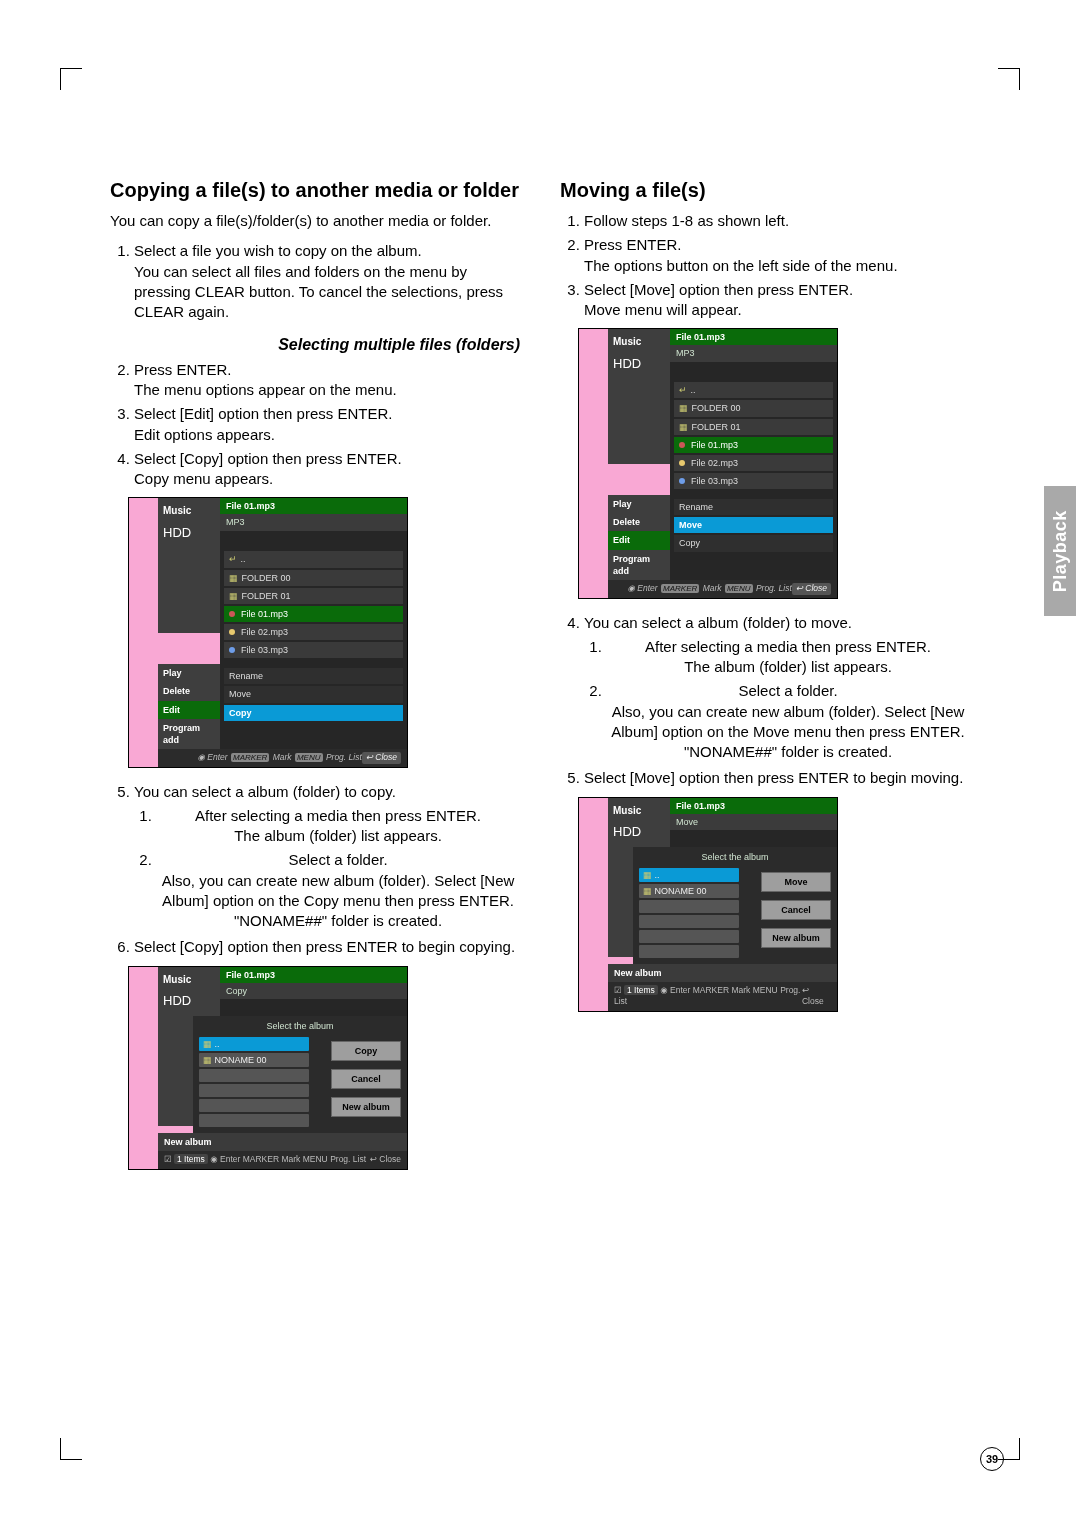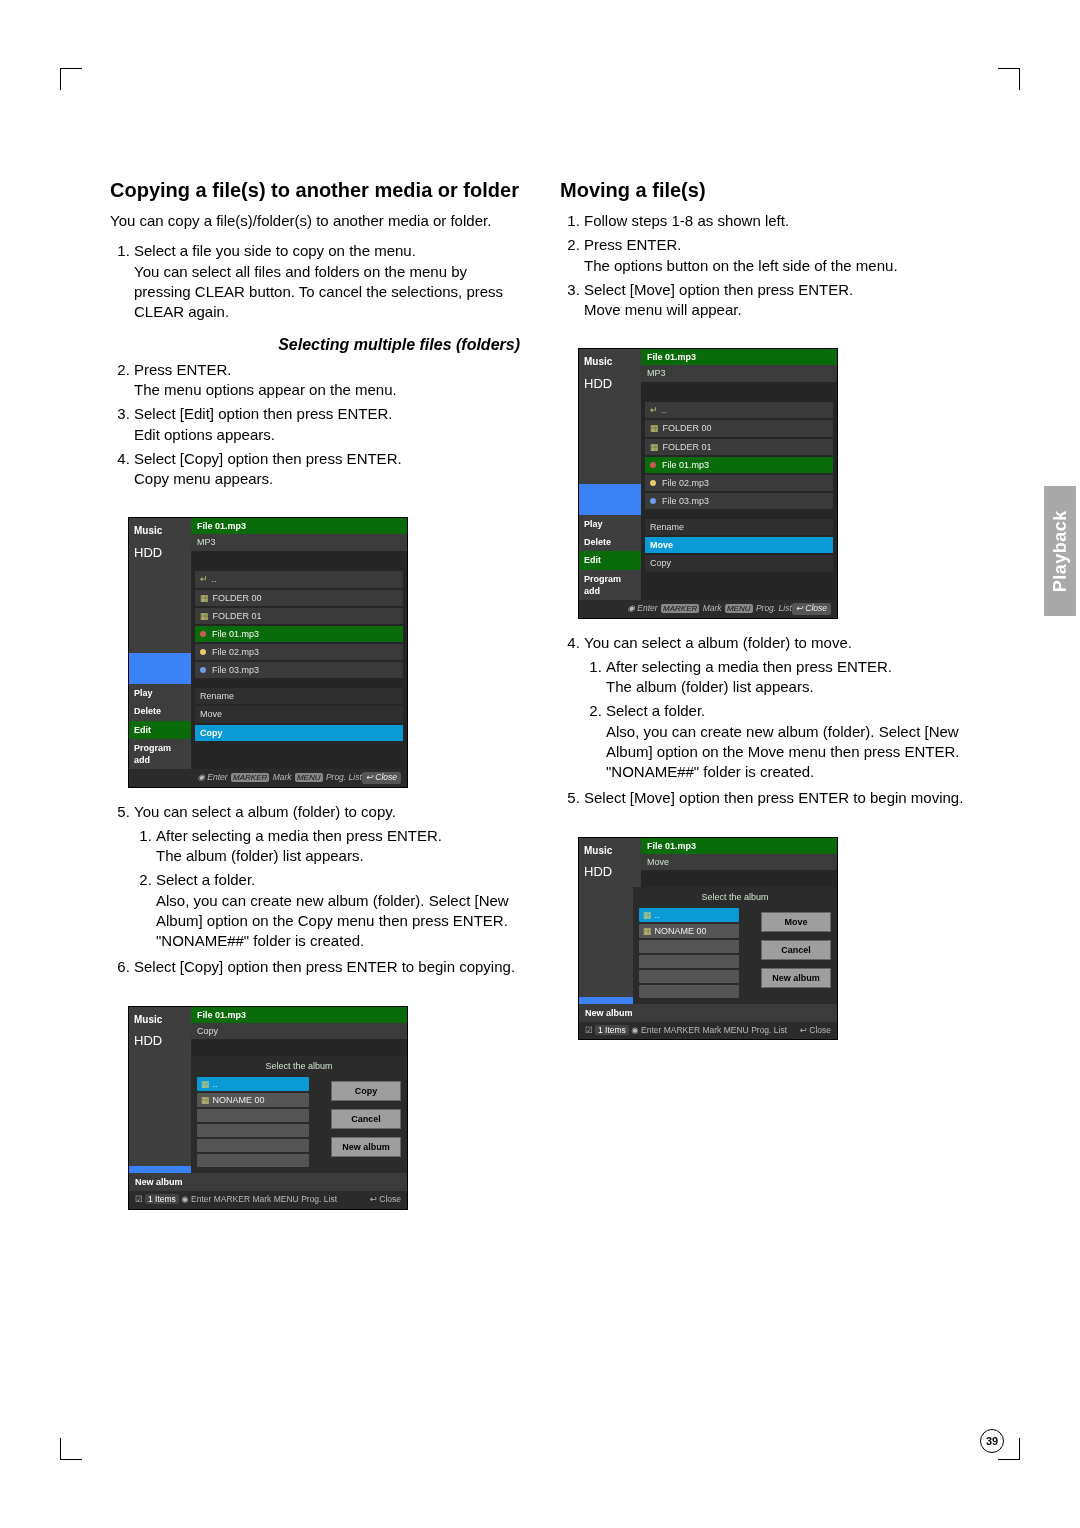--- a/index.html
+++ b/index.html
@@ -45,21 +45,21 @@
   }
   h3.italic {
     font-size: 16px;
     font-style: italic;
     font-weight: bold;
     margin: 12px 0 2px 0;
   }
   p { margin: 4px 0 10px 0; }
   ol { margin: 2px 0 6px 0; padding-left: 24px; }
   ol li { margin: 4px 0; }
-  ol.sub { padding-left: 22px; margin: 4px 0 6px 0; }
+  ol.sub { padding-left: 22px; margin: 4px 0 6px 0; text-align: center; }
   .italic { font-style: italic; text-align: right; }
 
   .side-tab {
     position: absolute;
     right: 4px;
     top: 486px;
     width: 32px;
     height: 130px;
     background: #a9a9a9;
     display: flex;
@@ -68,41 +68,42 @@
   }
   .side-tab span {
     transform: rotate(-90deg);
     color: #fff;
     font-weight: bold;
     font-size: 18px;
     letter-spacing: 0.5px;
   }
   .pagenum {
     position: absolute;
-    bottom: 75px;
+    bottom: 57px;
     right: 76px;
     width: 24px;
     height: 24px;
     border: 1.5px solid #000;
     border-radius: 50%;
     font-size: 11px;
     font-weight: bold;
     display: flex;
     align-items: center;
     justify-content: center;
   }
 
   
   .shot {
-    margin: 28px 0 14px 18px;
+    margin: 8px 0 14px 18px;
     border: 1px solid #000;
-    background: #3b82f6;
+    background: #f9a8d4;
     width: 280px;
     font-size: 9px;
     color: #ddd;
+    padding-left: 29px;
   }
   .shot-row { display:flex; }
   .shot-side {
     width: 62px; background:#3e3e3e;
   }
   .shot-side .lbl {
     font-size: 9px; font-weight: bold; color:#fff; padding:3px 5px; text-align:left;
   }
   .shot-side .sel { background:#0a6b0a; }
   .shot-side .hdr { font-size:10px; padding:6px 5px; font-weight:bold; color:#fff; }
@@ -175,21 +176,21 @@
   </div>
 
   <div class="content">
 
     <div class="col">
       <h2>Copying a file(s) to another media or folder</h2>
       <p>You can copy a file(s)/folder(s) to another media or folder.</p>
 
       <ol>
         <li>
-          <span>Select a file you side to copy on the menu.</span><br>
+          <span>Select a file you wish to copy on the album.</span><br>
           <span>You can select all files and folders on the menu by pressing CLEAR button. To cancel the selections, press CLEAR again.</span>
 
           <h3 class="italic">Selecting multiple files (folders)</h3>
         </li>
 
         <li>
           <span>Press ENTER.</span><br>
           <span>The menu options appear on the menu.</span>
         </li>
         <li>

